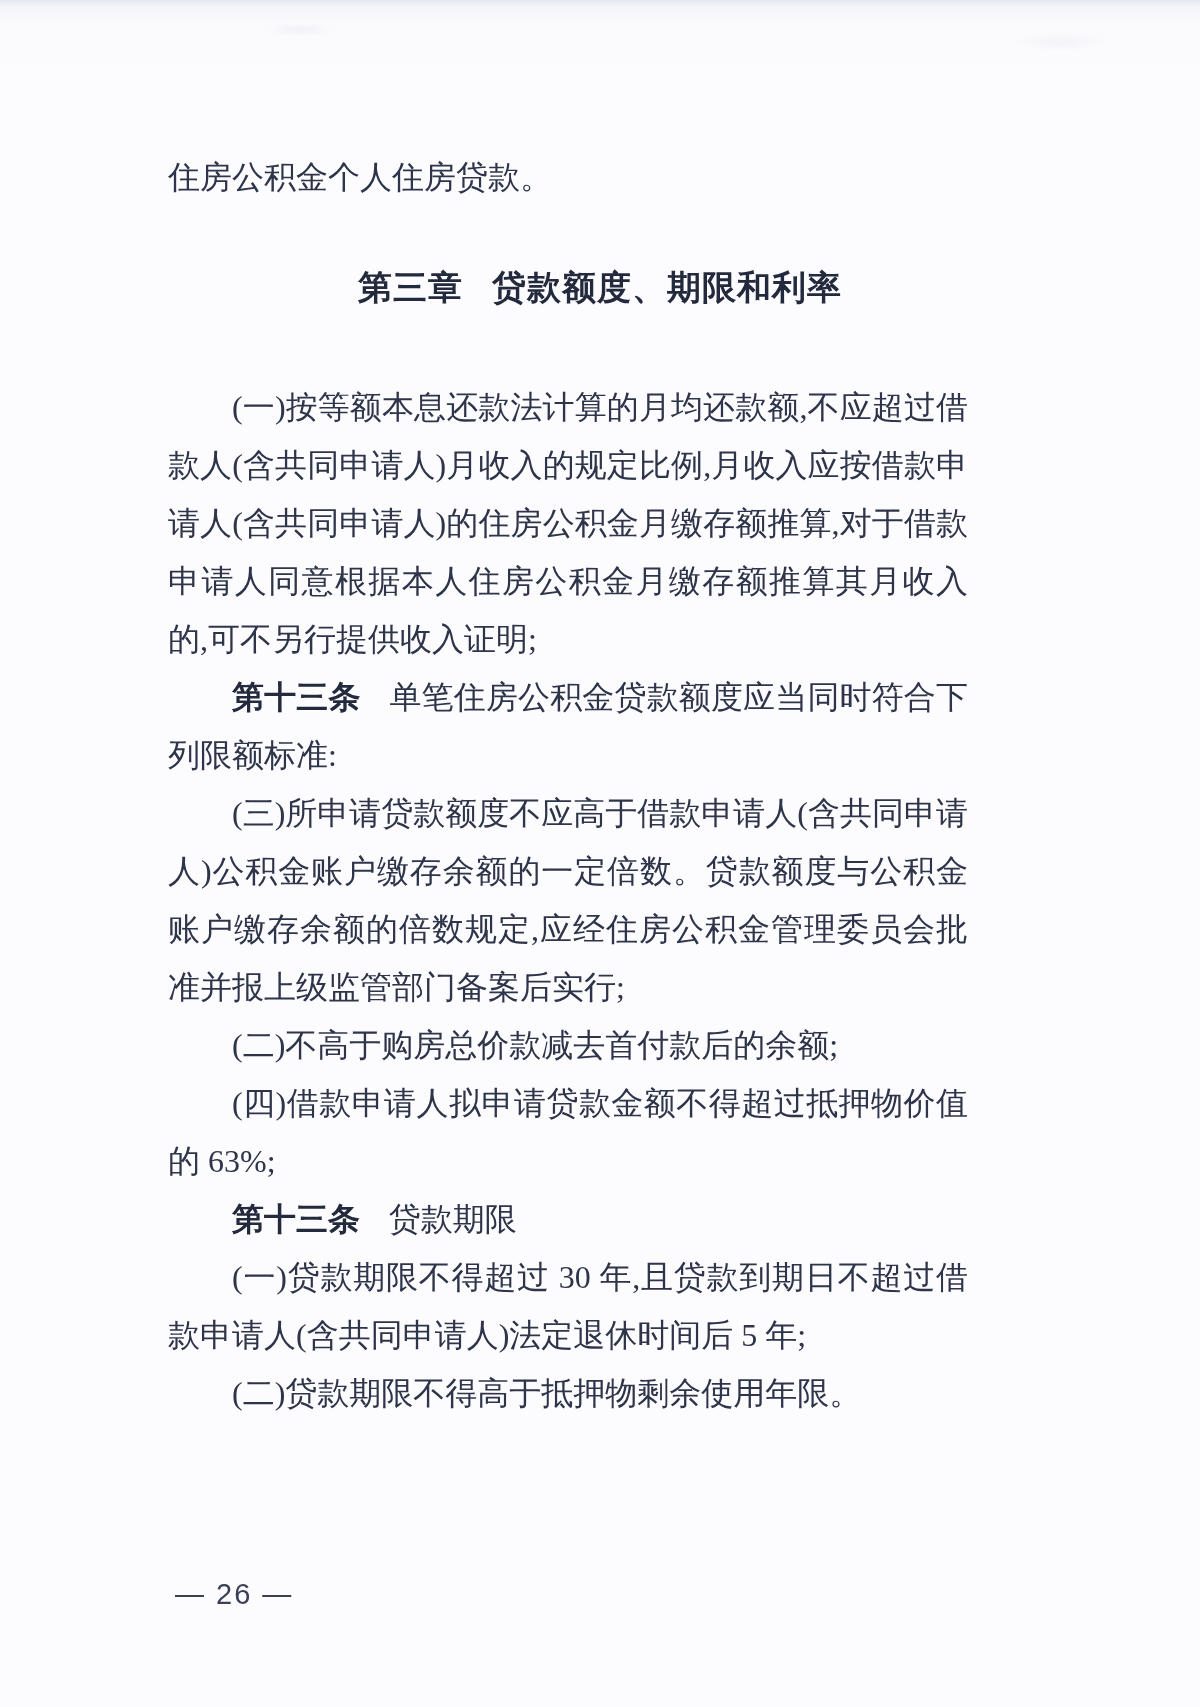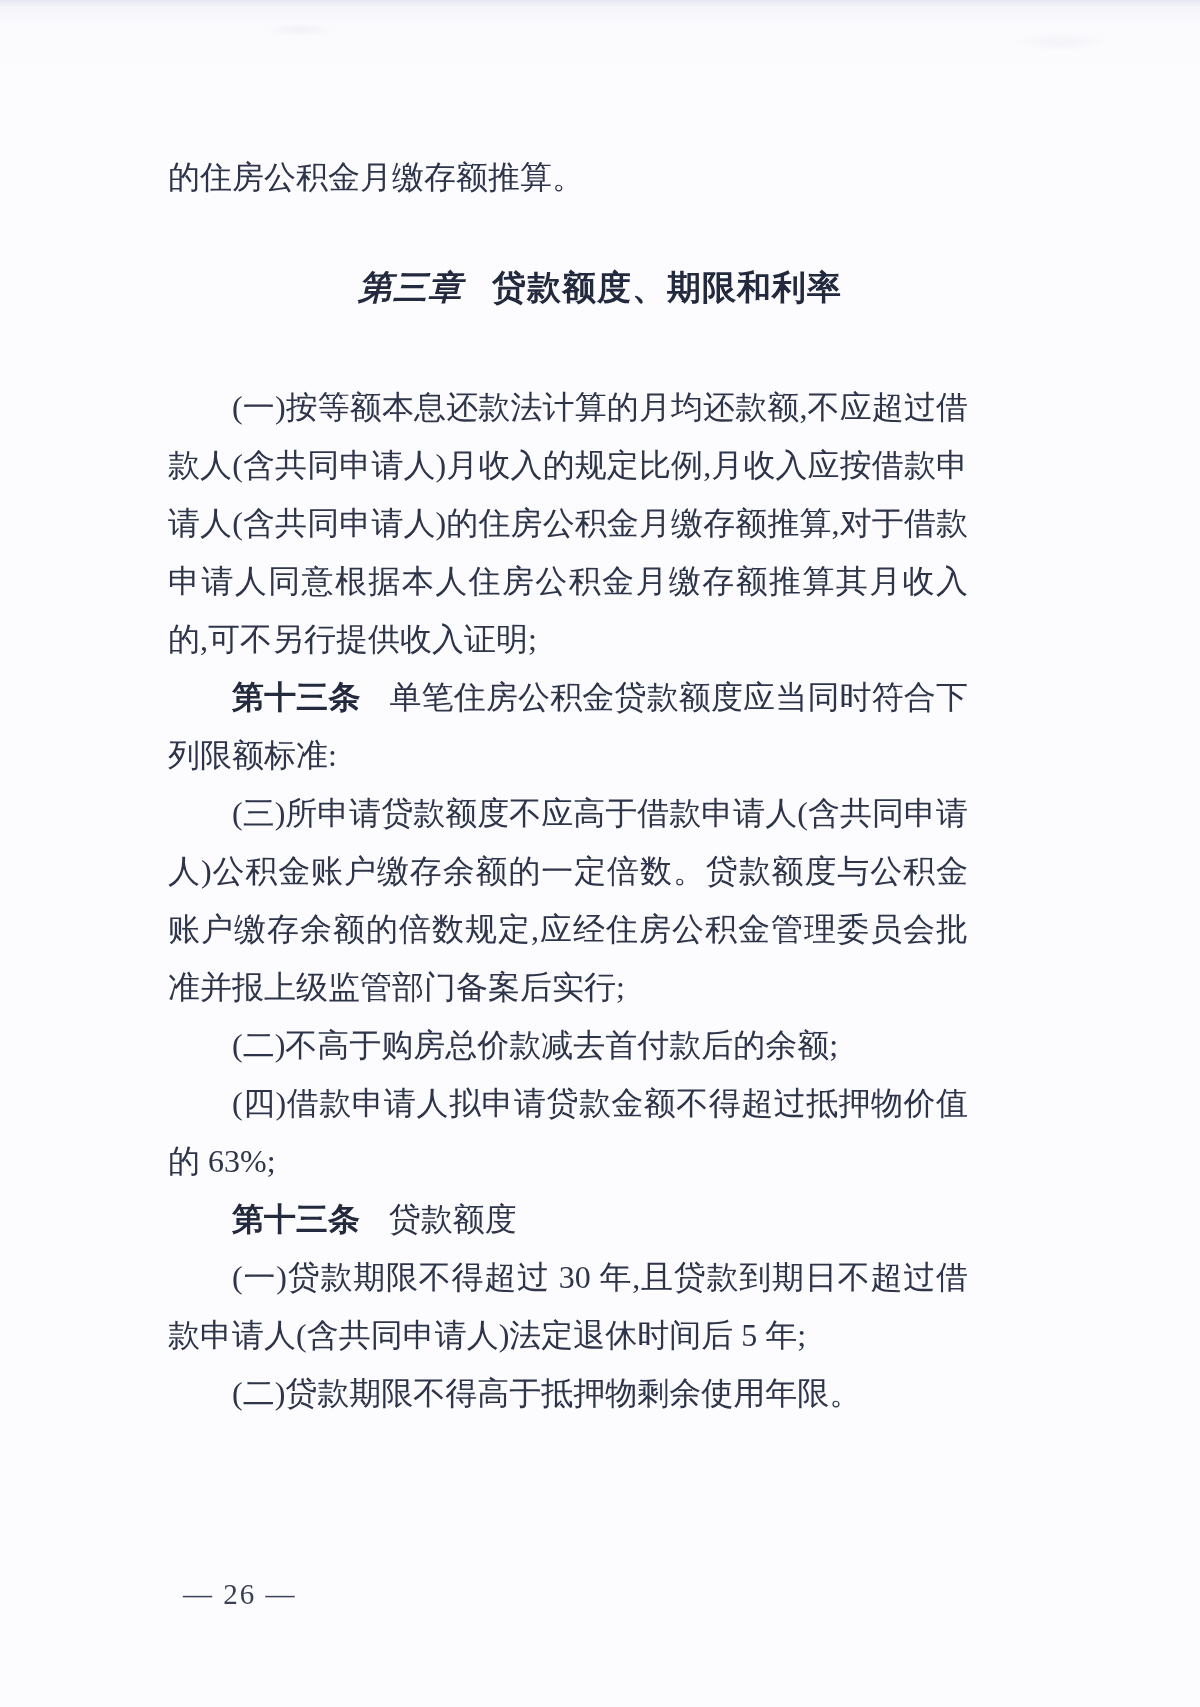--- a/index.html
+++ b/index.html
@@ -46,70 +46,68 @@
     text-indent: 64px; 
     font-family: "Liberation Sans", "DejaVu Sans", sans-serif;
     font-weight: 700;
     font-size: 34px;
     line-height: 58px;
     color: #242a3d;
     letter-spacing: 1px;
   }
   .chapter-number {
     margin-right: 0.85em;
-    font-style: italic;
   }
   .body-block {
     margin-top: 62px;
   }
   p.indent {
     text-indent: 2em;
   }
   .article-term {
     font-family: "Liberation Sans", "DejaVu Sans", sans-serif;
     font-weight: 700;
     color: #242a3d;
     margin-right: 0.9em;
   }
   .page-number {
     position: absolute;
     left: 175px;
     top: 1578px;
-    font-family: Liberation Serif, serif;
+    font-family: Liberation Sans, sans-serif;
     font-size: 29px;
     color: #3a4156;
     letter-spacing: 2px;
-    margin-left: 8px;
   }
 </style>
 </head>
 <body>
 
 <div class="page">
   <div class="content">
 
-    <p class="intro-line">的住房公积金月缴存额推算。</p>
+    <p class="intro-line">住房公积金个人住房贷款。</p>
 
     <h1 class="chapter-heading">
       <span class="chapter-number">第三章</span><span>贷款额度、期限和利率</span>
     </h1>
 
     <div class="body-block">
       <p class="indent">(一)按等额本息还款法计算的月均还款额,不应超过借款人(含共同申请人)月收入的规定比例,月收入应按借款申请人(含共同申请人)的住房公积金月缴存额推算,对于借款申请人同意根据本人住房公积金月缴存额推算其月收入的,可不另行提供收入证明;</p>
       <p class="indent">
         <span class="article-term">第十三条</span><span>单笔住房公积金贷款额度应当同时符合下列限额标准:</span>
       </p>
       <p class="indent">(三)所申请贷款额度不应高于借款申请人(含共同申请人)公积金账户缴存余额的一定倍数。贷款额度与公积金账户缴存余额的倍数规定,应经住房公积金管理委员会批准并报上级监管部门备案后实行;</p>
       <p class="indent">(二)不高于购房总价款减去首付款后的余额;</p>
       <p class="indent">(四)借款申请人拟申请贷款金额不得超过抵押物价值的 63%;</p>
     </div>
 
     <div>
       <p class="indent">
-        <span class="article-term">第十三条</span><span>贷款额度</span>
+        <span class="article-term">第十三条</span><span>贷款期限</span>
       </p>
       <p class="indent">(一)贷款期限不得超过 30 年,且贷款到期日不超过借款申请人(含共同申请人)法定退休时间后 5 年;</p>
       <p class="indent">(二)贷款期限不得高于抵押物剩余使用年限。</p>
     </div>
 
   </div>
 
   <div class="page-number">— 26 —</div>
 </div>
 

